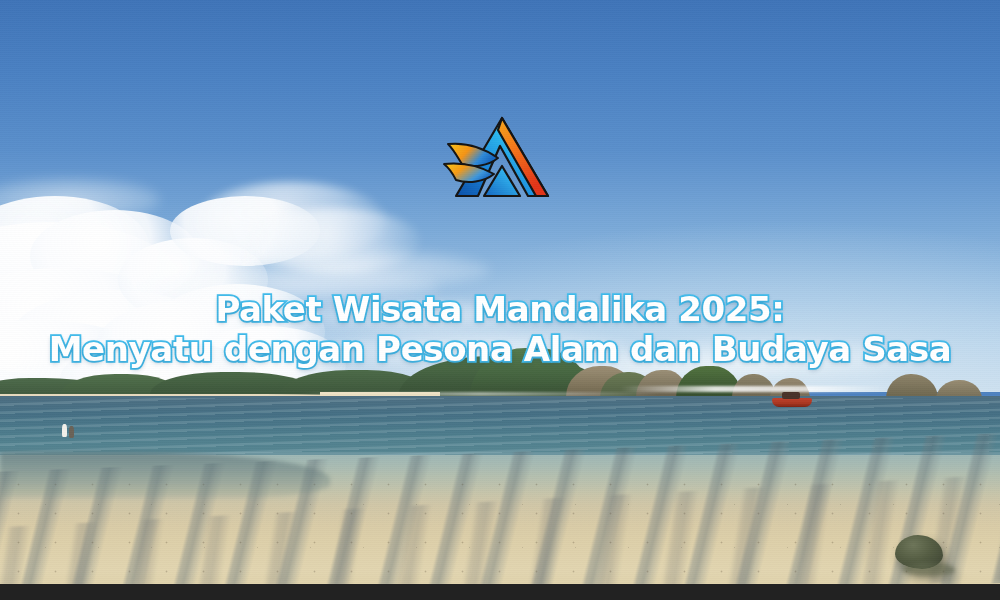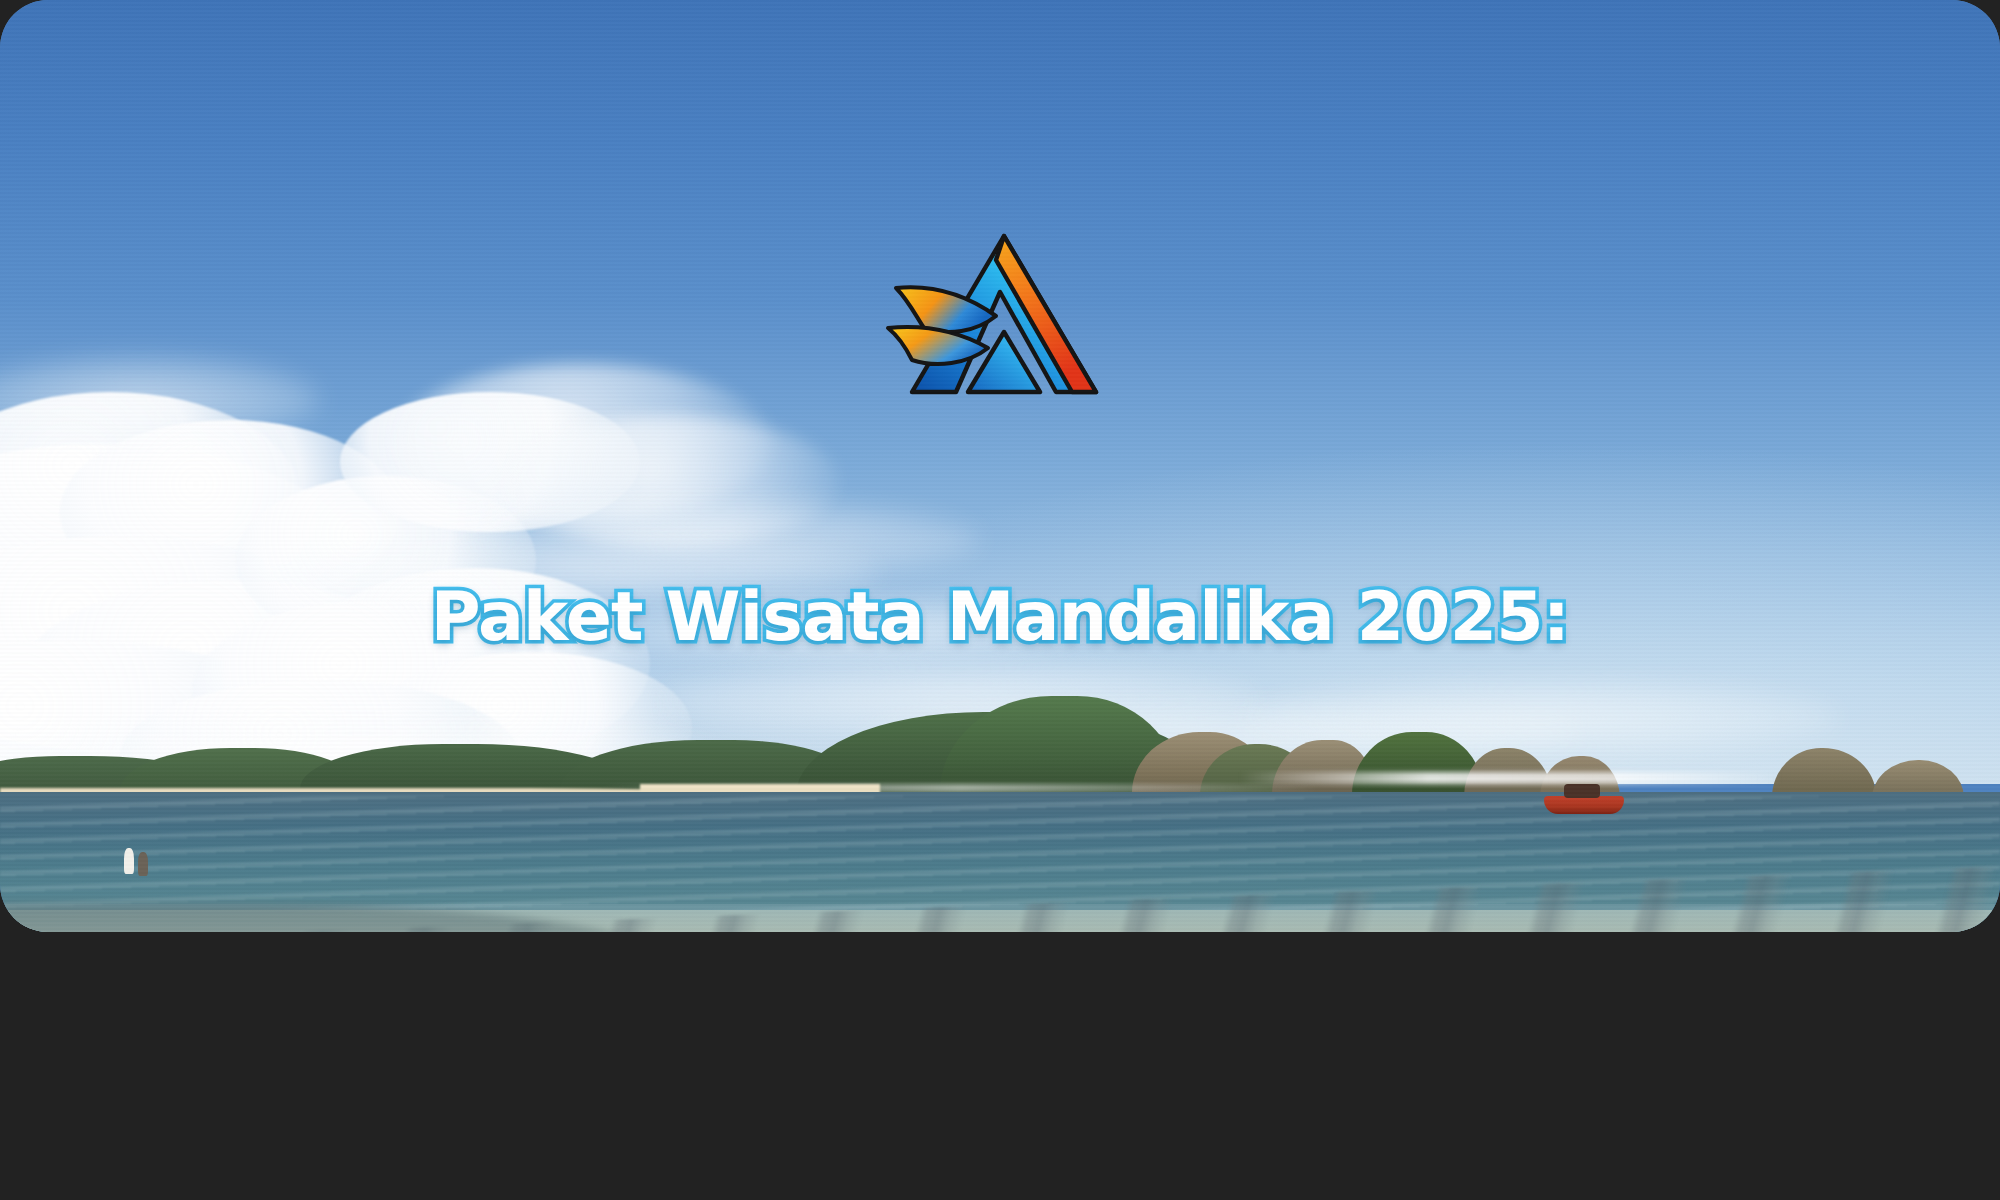--- a/index.html
+++ b/index.html
@@ -6,26 +6,25 @@
   html, body {
     margin: 0;
     padding: 0;
     background: #222;
   }
   * { box-sizing: border-box; }
 
   .banner {
     position: relative;
     width: 1000px;
-    height: 466px;
+    height: 584px;
     overflow: hidden;
     font-family: "DejaVu Sans", sans-serif;
     background: #4e82c0;
     user-select: none;
-    border-radius: 24px;
   }
 
   
   .sky {
     position: absolute;
     left: 0; top: 0;
     width: 1000px;
     height: 392px;
     background:
       linear-gradient(to bottom,
@@ -417,16 +416,17 @@
 
       <g stroke="#141414" stroke-width="2" stroke-linejoin="round">
         <path d="M8 36 C28 34, 44 40, 58 50 C48 58, 34 60, 22 56 C18 50, 14 42, 8 36 Z" fill="url(#gWave)"></path>
         <path d="M4 56 C24 54, 40 58, 54 66 C44 74, 28 76, 16 72 C13 66, 9 60, 4 56 Z" fill="url(#gWave2)"></path>
       </g>
     </svg>
   </div>
 
   <div class="title-block">
     <span class="title-line l1">Paket Wisata Mandalika 2025:</span>
+    <span class="title-line l2">Menyatu dengan Pesona Alam dan Budaya Sasa</span>
   </div>
 
   <div class="grain"></div>
 </div>
 
 </body></html>

